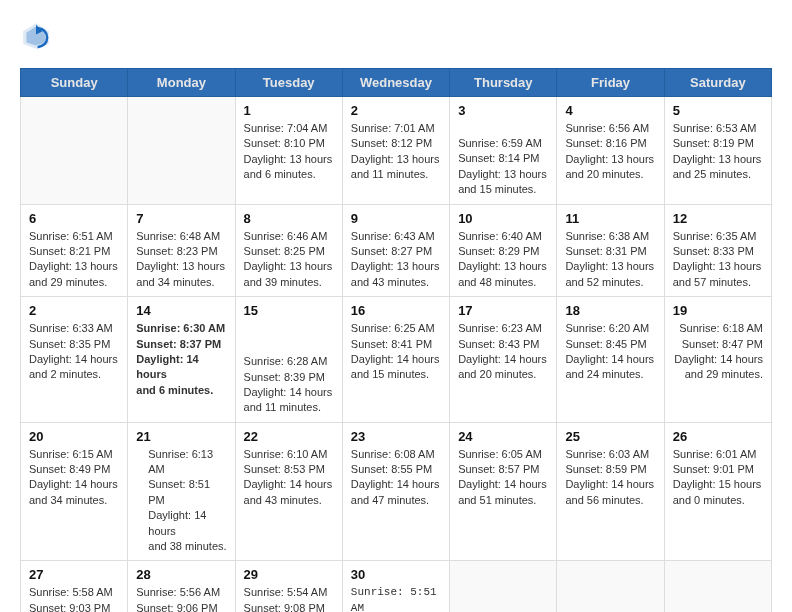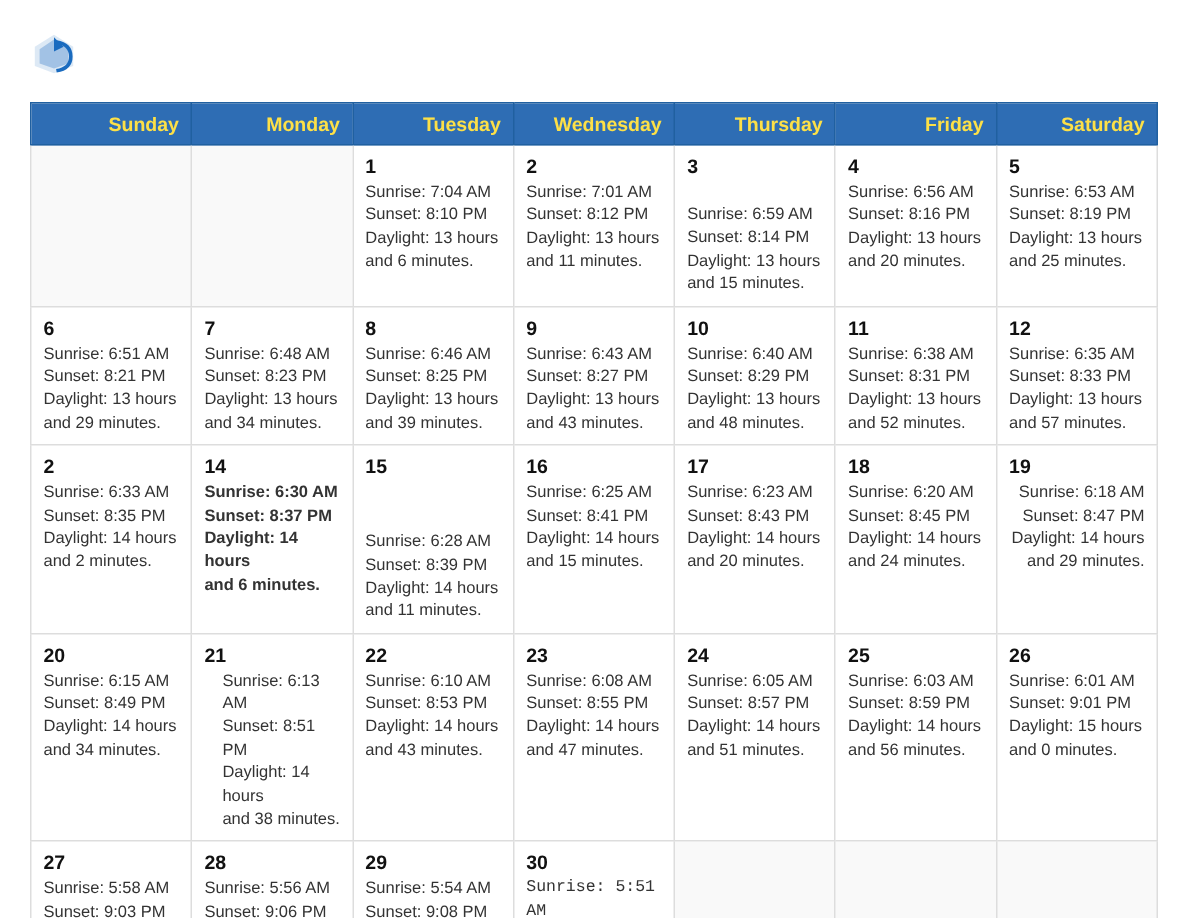--- a/index.html
+++ b/index.html
@@ -53,22 +53,22 @@
       font-size: 16px;
       color: #444;
     }
     .calendar {
       width: 100%;
       border-collapse: collapse;
       border: 1px solid #ccc;
     }
     .calendar th {
       background-color: #2e6db4;
-      color: #fde047;
-      text-align: right;
+      color: #e5e5e5;
+      text-align: center;
       padding: 6px 8px;
       font-size: 13px;
       font-weight: bold;
       border: 1px solid #2060a0;
     }
     .calendar td {
       vertical-align: top;
       padding: 6px 8px;
       border: 1px solid #ddd;
       width: 107px;

